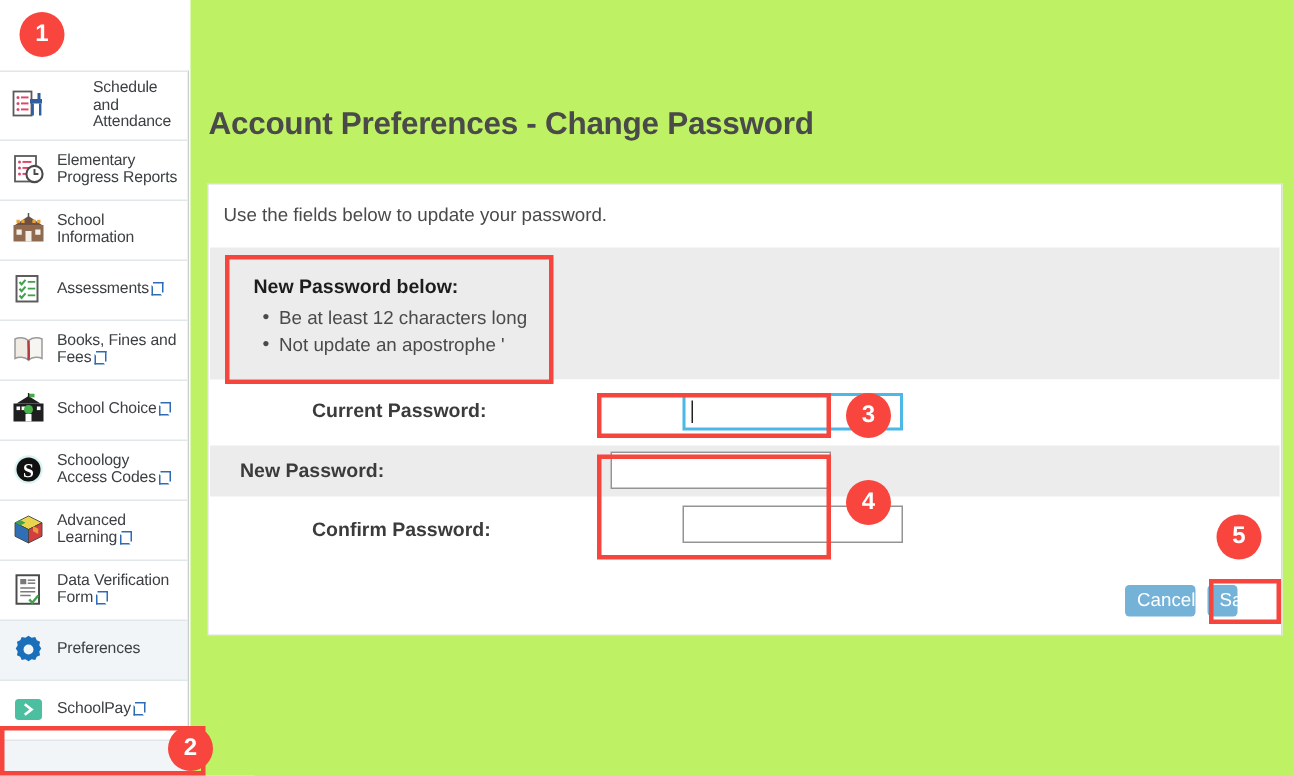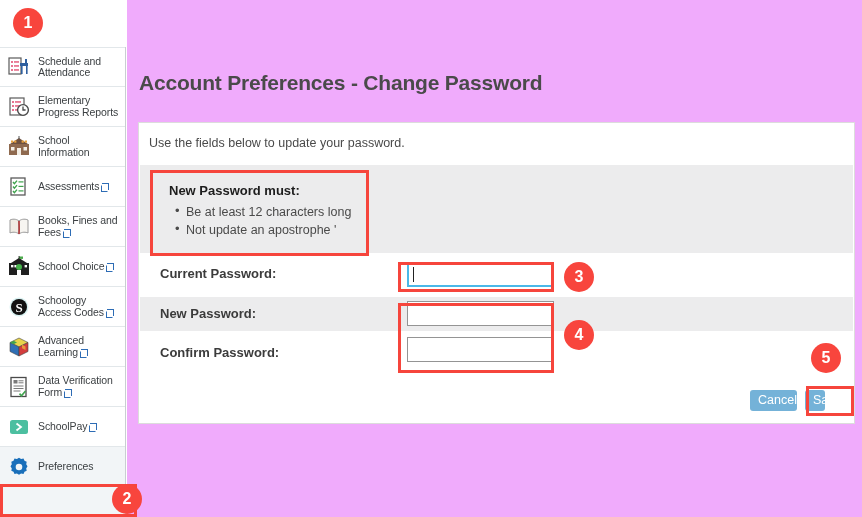--- a/index.html
+++ b/index.html
@@ -30,21 +30,21 @@
   }
   .nav-item {
     display: flex;
     align-items: center;
     min-height: 40px;
     padding: 5px 4px 5px 8px;
     box-sizing: border-box;
     border-bottom: 1px solid #e2e7ea;
     background: #f2f5f7;
   }
-  .nav-item.first { border-top: 1px solid #e2e7ea; }
+  .nav-item.first { border-top: 1px solid #e2e7ea; gap: 24px; }
   .nav-item.white { background: #ffffff; }
   .nav-icon {
     width: 22px;
     height: 22px;
     flex: 0 0 22px;
     margin-right: 8px;
     position: relative;
   }
   .nav-label {
     font-size: 10.5px;
@@ -78,21 +78,21 @@
     border-right: 1px solid #2d6cb5;
   }
 
   
   #main {
     position: absolute;
     left: 127px;
     top: 0;
     right: 0;
     bottom: 0;
-    background: #f0abfc;
+    background: #bef264;
   }
   #page-title {
     position: absolute;
     left: 12px;
     top: 71px;
     font-size: 21px;
     font-weight: bold;
     color: #4a4a4a;
     letter-spacing: -0.2px;
   }
@@ -114,21 +114,21 @@
     color: #4a4a4a;
   }
 
   .form-row {
     position: absolute;
     left: 1px;
     right: 1px;
     box-sizing: border-box;
   }
   .row-gray { background: #ececed; }
-  .row-white { background: #ffffff; }
+  .row-white { background: #ffffff; margin-left: 48px; }
 
   .row-label {
     position: absolute;
     left: 20px;
     font-size: 13px;
     font-weight: bold;
     color: #3b3b3b;
   }
 
   .pw-input {
@@ -361,52 +361,52 @@
         <rect x="10.5" y="6.3" width="5" height="1" fill="#7a7a7a"></rect>
         <rect x="5.5" y="9.5" width="10" height="1" fill="#7a7a7a"></rect>
         <rect x="5.5" y="12" width="10" height="1" fill="#7a7a7a"></rect>
         <rect x="5.5" y="14.5" width="7" height="1" fill="#7a7a7a"></rect>
         <path d="M11.5 17.6 l2 2.2 L17.5 15" stroke="#3fa34d" stroke-width="1.6" fill="none"></path>
       </svg>
     </span>
     <span class="nav-label"><span>Data Verification Form</span><span class="ext"></span></span>
   </div>
 
+  <div class="nav-item" style="background:#f2f5f7;">
+    <span class="nav-icon">
+      <svg width="22" height="22" viewBox="0 0 22 22">
+        <path d="M11 1.8 l2.1 1.3 2.4-.5 1 2.2 2.2 1 -.5 2.4 1.3 2.1 -1.3 2.1 .5 2.4 -2.2 1 -1 2.2 -2.4-.5 -2.1 1.3 -2.1-1.3 -2.4 .5 -1-2.2 -2.2-1 .5-2.4 -1.3-2.1 1.3-2.1 -.5-2.4 2.2-1 1-2.2 2.4 .5 Z" fill="#1a6fba"></path>
+        <circle cx="11" cy="11" r="3.3" fill="#f2f5f7"></circle>
+      </svg>
+    </span>
+    <span class="nav-label">Preferences</span>
+  </div>
+
   <div class="nav-item white">
     <span class="nav-icon">
       <svg width="22" height="22" viewBox="0 0 22 22">
         <rect x="2" y="4" width="18" height="14" rx="2.5" fill="#4cbfa0"></rect>
         <path d="M8.5 7.5 L13 11 L8.5 14.5" stroke="#fff" stroke-width="1.8" fill="none"></path>
       </svg>
     </span>
     <span class="nav-label"><span>SchoolPay</span><span class="ext"></span></span>
   </div>
-
-  <div class="nav-item" style="background:#f2f5f7;">
-    <span class="nav-icon">
-      <svg width="22" height="22" viewBox="0 0 22 22">
-        <path d="M11 1.8 l2.1 1.3 2.4-.5 1 2.2 2.2 1 -.5 2.4 1.3 2.1 -1.3 2.1 .5 2.4 -2.2 1 -1 2.2 -2.4-.5 -2.1 1.3 -2.1-1.3 -2.4 .5 -1-2.2 -2.2-1 .5-2.4 -1.3-2.1 1.3-2.1 -.5-2.4 2.2-1 1-2.2 2.4 .5 Z" fill="#1a6fba"></path>
-        <circle cx="11" cy="11" r="3.3" fill="#f2f5f7"></circle>
-      </svg>
-    </span>
-    <span class="nav-label">Preferences</span>
-  </div>
 </div>
 
 <div id="main">
 
   <div id="page-title">Account Preferences - Change Password</div>
 
   <div id="card">
 
     <div id="card-intro">Use the fields below to update your password.</div>
 
     <div class="form-row row-gray" style="top:42px; height:88px;">
       <div id="rules-box">
-        <div id="rules-title">New Password must:</div>
+        <div id="rules-title">New Password below:</div>
         <ul id="rules-list">
           <li>Be at least 12 characters long</li>
           <li>Not update an apostrophe '</li>
         </ul>
       </div>
     </div>
 
     <div class="form-row row-white" style="top:130px; height:44px;">
       <div class="row-label" style="top:13px;">Current Password:</div>
       <input class="pw-input focused" type="password" style="left: 267px; top: 9px;" placeholder="">

